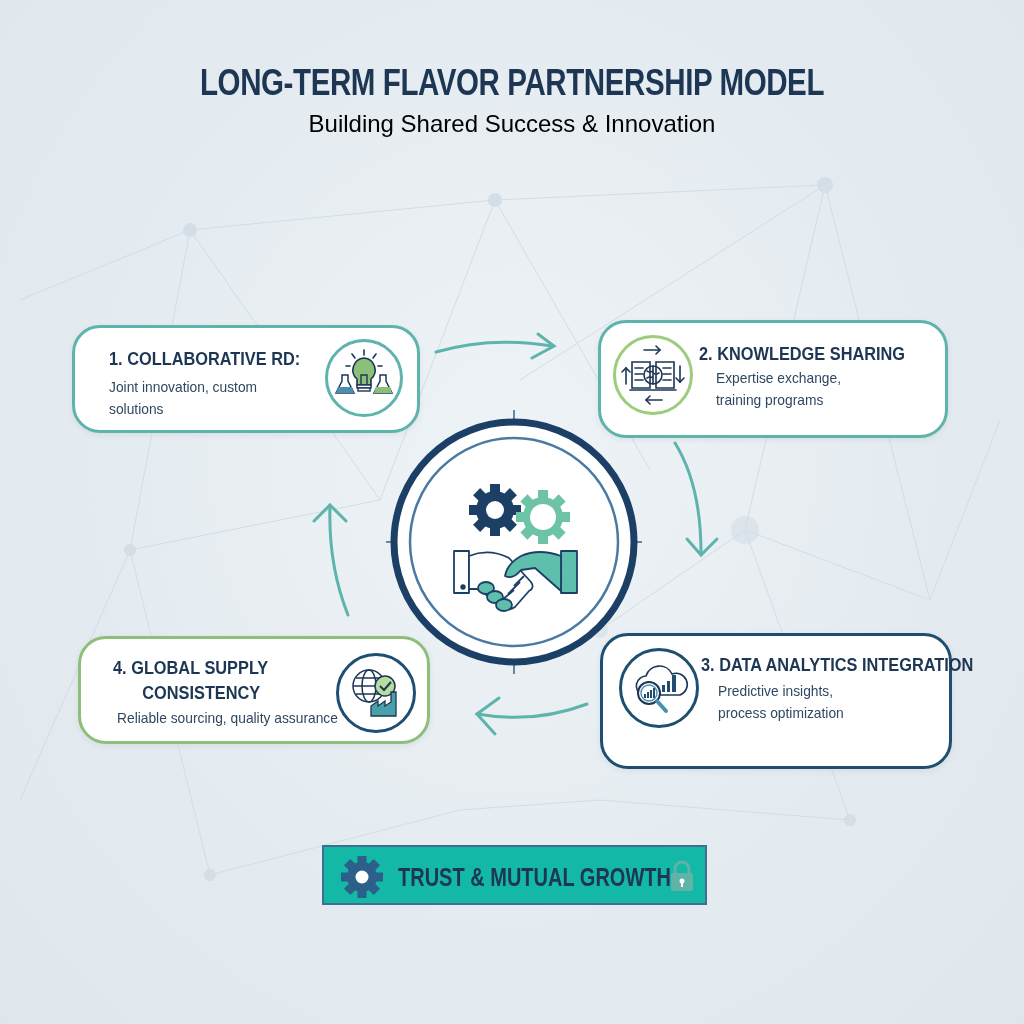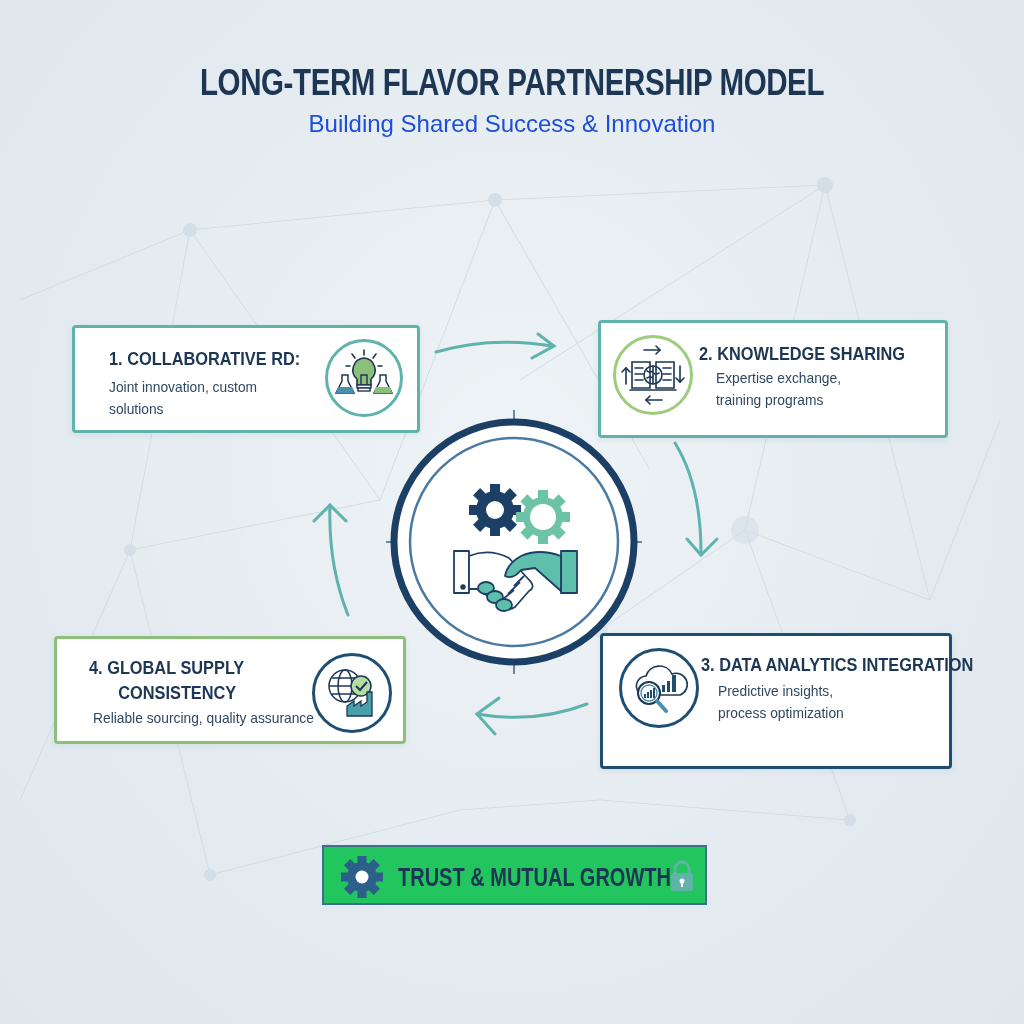--- a/index.html
+++ b/index.html
@@ -10,43 +10,43 @@
     color:#1c3654;
   }
   .bg-net { position:absolute; left:0; top:0; width:1024px; height:1024px; }
   .title {
     position:absolute; top:62px; left:0; width:1024px; text-align:center;
     font-family:"Liberation Sans", sans-serif; font-weight:700; font-size:36px;
     letter-spacing:-0.5px; color:#1c3654; transform: scaleX(0.82); transform-origin:center;
   }
   .subtitle {
     position:absolute; top:110px; left:0; width:1024px; text-align:center;
-    font-size:24px; color:#1d4ed8;
+    font-size:24px; color:#000000;
   }
   .card {
-    position:absolute; background:#ffffff; border-radius:4px; box-sizing:border-box;
+    position:absolute; background:#ffffff; border-radius:28px; box-sizing:border-box;
     box-shadow: 0 2px 6px rgba(40,70,90,0.08);
   }
   .card .head {
     position:absolute; font-weight:700; font-size:19px; color:#1c3654;
     transform: scaleX(0.86); transform-origin:left center; white-space:nowrap;
   }
   .card .desc {
     position:absolute; font-size:15px; color:#2f4861; line-height:22px;
     transform: scaleX(0.92); transform-origin:left top;
   }
   .icon-circle {
     position:absolute; border-radius:50%; background:#fff; box-sizing:border-box;
   }
   .icon-circle svg { position:absolute; left:0; top:0; }
   .arrow { position:absolute; }
   .hub { position:absolute; left:380px; top:408px; width:268px; height:268px; }
   .bottom-banner {
     position:absolute; left:322px; top:845px; width:385px; height:60px; box-sizing:border-box;
-    background:#22c55e; border:2px solid #3e6f8e;
+    background:#14b8a6; border:2px solid #3e6f8e;
   }
   .bottom-banner .label {
     position:absolute; left:74px; top:16px; font-weight:700; font-size:25px; color:#1c3654;
     transform: scaleX(0.8); transform-origin:left center; white-space:nowrap;
   }
 </style>
 </head>
 <body>
 
 <svg class="bg-net" viewBox="0 0 1024 1024">
@@ -167,21 +167,21 @@
       <line x1="35" y1="50" x2="44" y2="60" stroke="#4a8fb0" stroke-width="4" stroke-linecap="round"></line>
     </svg>
   </div>
   <div class="head" style="left:98px; top:18px;">3. DATA ANALYTICS INTEGRATION</div>
   <div class="desc" style="left:115px; top:44px;">
     <div>Predictive insights,</div>
     <div>process optimization</div>
   </div>
 </div>
 
-<div class="card" style="left:54px; top:636px; width:352px; height:108px; border:3px solid #8cc07a;">
+<div class="card" style="left:78px; top:636px; width:352px; height:108px; border:3px solid #8cc07a;">
   <div class="head" style="left:32px; top:16px; line-height:25px;">
     <div>4. GLOBAL SUPPLY</div>
     <div style="padding-left:34px;">CONSISTENCY</div>
   </div>
   <div class="desc" style="left:36px; top:68px; white-space:nowrap;">Reliable sourcing, quality assurance</div>
   <div class="icon-circle" style="left:255px; top:14px; width:80px; height:80px; border:3px solid #1e4f72;">
     <svg width="74" height="74" viewBox="0 0 74 74">
       <g stroke="#1c3654" stroke-width="1.5" fill="none">
         <circle cx="30" cy="30" r="16"></circle>
         <ellipse cx="30" cy="30" rx="7" ry="16"></ellipse>

